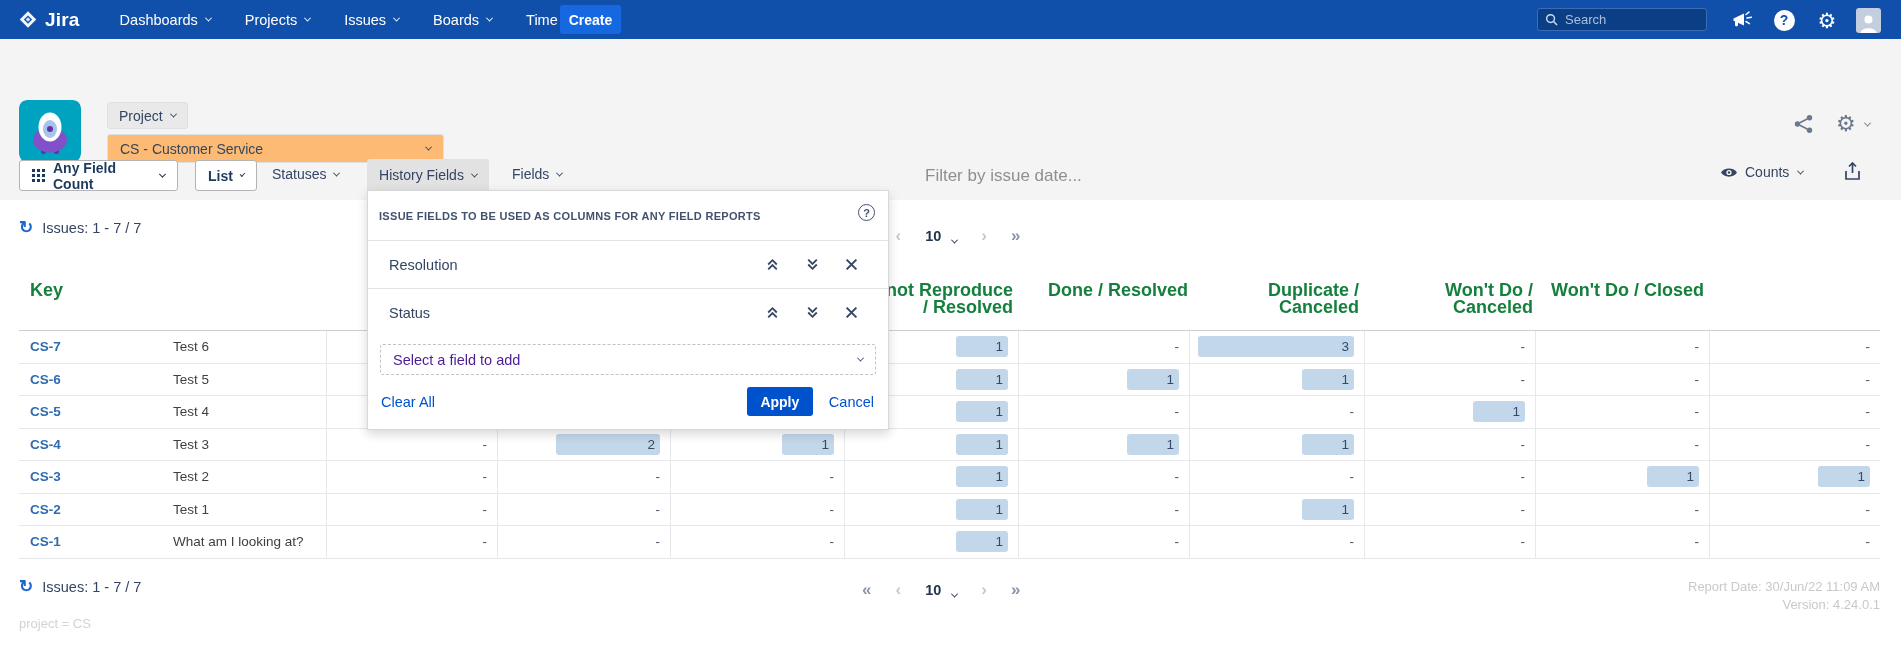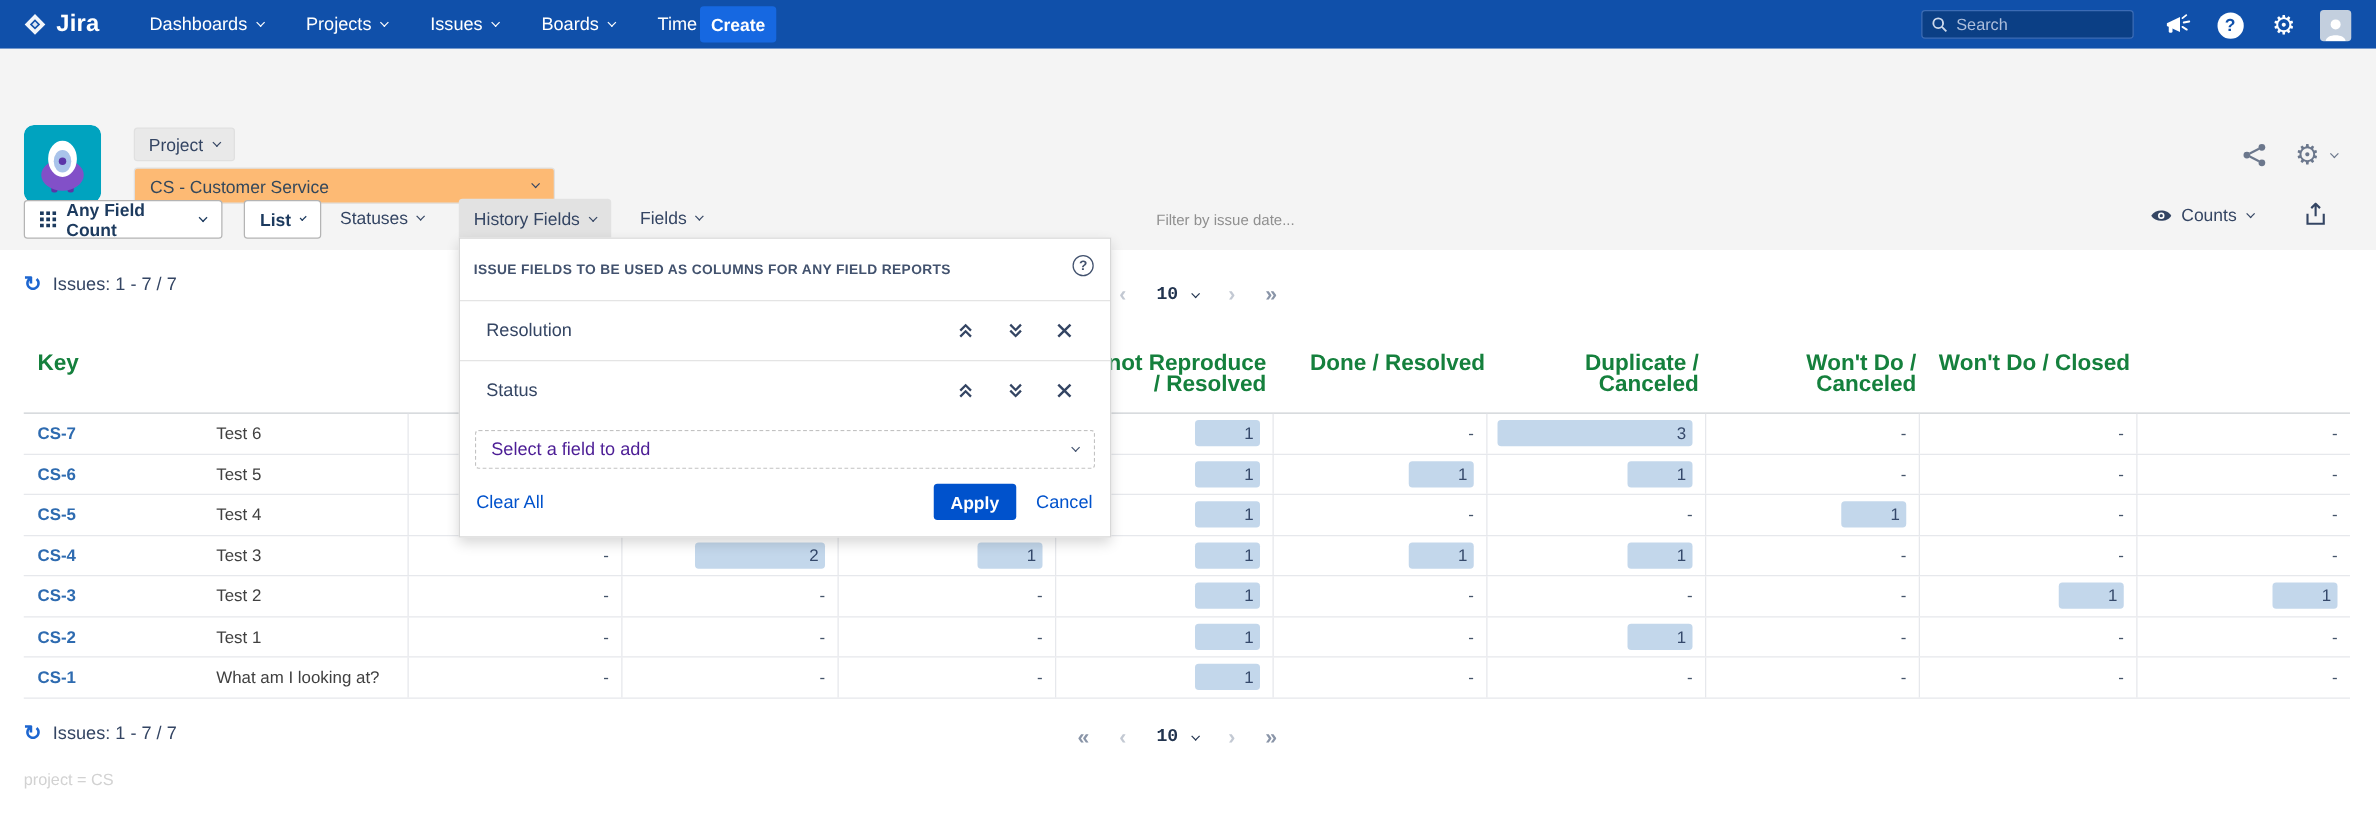--- a/index.html
+++ b/index.html
@@ -28,21 +28,21 @@
   .proj-avatar { position:absolute; left:19px; top:61px; width:62px; height:62px; border-radius:8px; overflow:hidden; cursor:pointer; }
   .proj-btn { position:absolute; left:107px; top:63px; height:27px; padding:0 11px; background:#e9e9e9; border:1px solid #e0e0e0; border-radius:3px; display:flex; align-items:center; font-size:14px; color:#344563; cursor:pointer;text-align:center; }
   .proj-select { position:absolute; left:107px; top:95px; width:337px; height:29px; background:#fdba74; border:1px solid #e0e0e0; border-radius:3px; display:flex; align-items:center; padding:0 12px; font-size:14px; color:#33475b; cursor:pointer; }
   .proj-select .chv { margin-left:auto; color:#344563; }
   .hdr-icon { position:absolute; color:#6b778c; cursor:pointer; display:flex; align-items:center; }
 
   
   .btn-outline { position:absolute; top:160px; height:31px; background:#fff; border:1px solid #b4b4b4; border-radius:3px; display:flex; align-items:center; padding:0 12px; font-size:14px; font-weight:700; color:#1c3a5e; cursor:pointer; }
   .tb-text { position:absolute; top:166px; font-size:14px; color:#344563; display:flex; align-items:center; cursor:pointer; }
   .tb-active { position:absolute; left:367px; top:159px; width:122px; height:32px; background:#e2e2e2; border-radius:3px 3px 0 0; display:flex; align-items:center; justify-content:center; font-size:14px; color:#344563; cursor:pointer; }
-  .filter-input { position:absolute; left:925px; top:162px; width:330px; height:27px; border:none; background:transparent; font-size:12px; color:#be185d; font-family:inherit; outline:none; }
+  .filter-input { position:absolute; left:925px; top:162px; width:330px; height:27px; border:none; background:transparent; font-size:17px; color:#be185d; font-family:inherit; outline:none; }
   .filter-input::placeholder { color:#8f8f8f; }
   .counts { position:absolute; left:1720px; top:164px; display:flex; align-items:center; gap:7px; color:#344563; font-size:14px; cursor:pointer; }
   .export { position:absolute; left:1844px; top:162px; cursor:pointer; }
 
   
   .panel { position:absolute; left:367px; top:190px; width:522px; height:240px; background:#fff; border:1px solid #d8d8d8; box-shadow:0 4px 10px rgba(0,0,0,.16); z-index:10; }
   .panel-title-row { position:relative; height:49px; padding:15px 14px 0 11px; }
   .panel-title { font-size:11px; font-weight:700; color:#42526e; letter-spacing:.3px; }
   .panel-help { position:absolute; right:13px; top:13px; width:17px; height:17px; border-radius:50%; border:1.6px solid #42526e; color:#42526e; font-size:11px; font-weight:700; display:flex; align-items:center; justify-content:center; cursor:pointer; }
   .field-row { height:48px; display:flex; align-items:center; padding:0 30px 0 21px; border-top:1px solid #e4e4e4; }
@@ -54,21 +54,21 @@
   .panel-footer { display:flex; align-items:center; margin:12px 14px 0 13px; }
   .lnk { color:#0052cc; font-size:14.5px; cursor:pointer; text-decoration:none; }
   .apply-btn { width:66px; height:29px; background:#0052cc; color:#fff; border:none; border-radius:3px; font-weight:700; font-size:14px; font-family:inherit; margin-left:auto; margin-right:16px; cursor:pointer; }
 
   
   .issues-line { position:absolute; display:flex; align-items:center; gap:9px; font-size:14.5px; color:#344563; }
   .refresh { color:#1d66d0; font-size:17px; font-weight:700; cursor:pointer; line-height:1; }
   .pager { position:absolute; display:flex; align-items:center; gap:24px; }
   .pg-first, .pg-last { color:#8a95a8; font-size:17px; font-weight:600; cursor:pointer; }
   .pg-prev, .pg-next { color:#c3c9d3; font-size:17px; font-weight:600; cursor:pointer; }
-  .pg-size { display:flex; align-items:center; font-size:14.5px; font-weight:600; color:#22344f; cursor:pointer;font-family:Liberation Mono, monospace; }
+  .pg-size { display:flex; align-items:flex-end; font-size:14.5px; font-weight:600; color:#22344f; cursor:pointer; }
   .pg-size .chv { color:#22344f; margin-left:11px; }
 
   .tbl { position:absolute; left:19px; top:270px; width:1861px; font-size:13.5px; }
   .thead { display:flex; border-bottom:1px solid #cccfd4; height:61px; }
   .th { padding-top:12px; font-weight:700; color:#15803d; font-size:18px; line-height:16.5px; }
   .th.right { text-align:right; padding-right:10px; }
   .th.left { text-align:left; }
   .tr { display:flex; align-items:flex-end; height:32.5px; border-bottom:1px solid #e6e8ec; }
   .td { height:100%; display:flex; align-items:center; }
   .td.vcol { justify-content:flex-end; padding-right:10px; border-left:1px solid #e6e8ec; }
@@ -506,20 +506,24 @@
           <div class="td vcol" style="width: 174px;">
             <span class="dash">-</span>
           </div>
           <div class="td vcol" style="width: 171px;">
             <span class="dash">-</span>
           </div>
         </div>
       </div>
   </div>
 
+  <div class="report-block">
+    <div>Report Date: 30/Jun/22 11:09 AM</div>
+    <div>Version: 4.24.0.1</div>
+  </div>
   <div class="query-line">project = CS</div>
 
   <div class="panel">
     <div class="panel-title-row">
       <span class="panel-title">ISSUE FIELDS TO BE USED AS COLUMNS FOR ANY FIELD REPORTS</span>
       <span class="panel-help">?</span>
     </div>
     <div id="panel-fields">
         <div class="field-row">
           <span class="field-label">Resolution</span>

